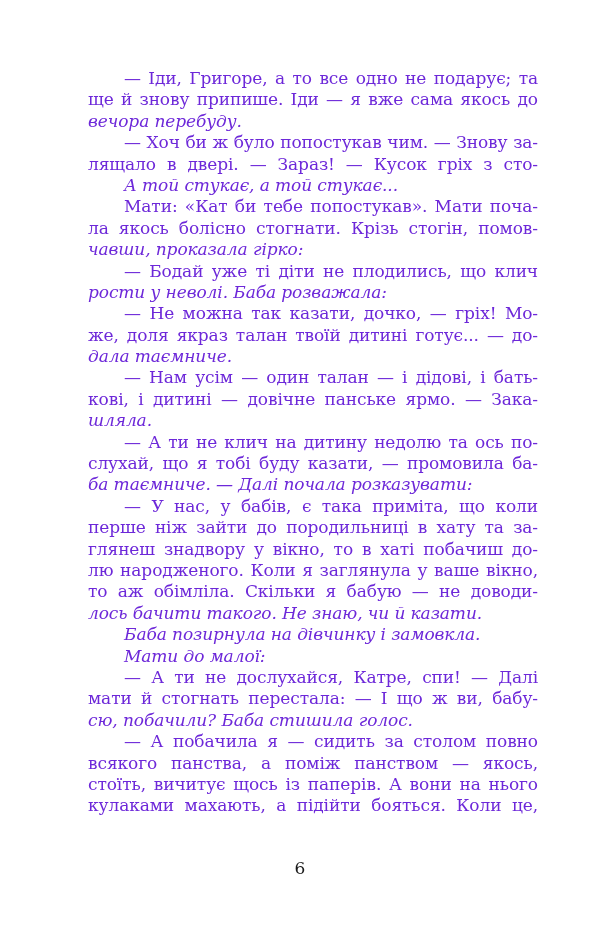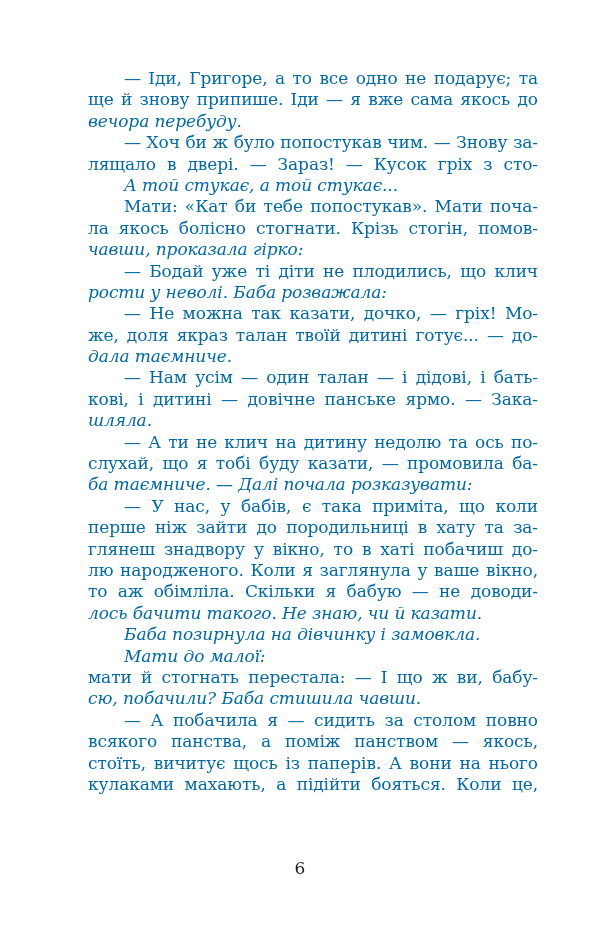--- a/index.html
+++ b/index.html
@@ -11,21 +11,21 @@
       width: 600px;
       height: 934px;
       position: relative;
       overflow: hidden;
     }
     .page {
       position: absolute;
       left: 88px;
       top: 68px;
       width: 450px;
-      color: #0369a1;
+      color: #6d28d9;
       font-family: "DejaVu Serif", "Liberation Serif", serif;
       font-size: 17px;
       line-height: 21.4px;
       letter-spacing: -0.1px;
     }
     .line {
       display: block;
       white-space: nowrap;
       text-align: justify;
       text-align-last: justify;
@@ -97,22 +97,23 @@
       <span class="line">то аж обімліла. Скільки я бабую — не доводи-</span>
       <span class="line last">лось бачити такого. Не знаю, чи й казати.</span>
     </div>
     <div class="paragraph">
       <span class="line indent last">Баба позирнула на дівчинку і замовкла.</span>
     </div>
     <div class="paragraph">
       <span class="line indent last">Мати до малої:</span>
     </div>
     <div class="paragraph">
+      <span class="line indent">— А ти не дослухайся, Катре, спи! — Далі</span>
       <span class="line">мати й стогнать перестала: — І що ж ви, бабу-</span>
-      <span class="line last">сю, побачили? Баба стишила чавши.</span>
+      <span class="line last">сю, побачили? Баба стишила голос.</span>
     </div>
     <div class="paragraph">
       <span class="line indent">— А побачила я — сидить за столом повно</span>
       <span class="line">всякого панства, а поміж панством — якось,</span>
       <span class="line">стоїть, вичитує щось із паперів. А вони на нього</span>
       <span class="line">кулаками махають, а підійти бояться. Коли це,</span>
     </div>
   </div>
 
 <div class="page-number">6</div>

